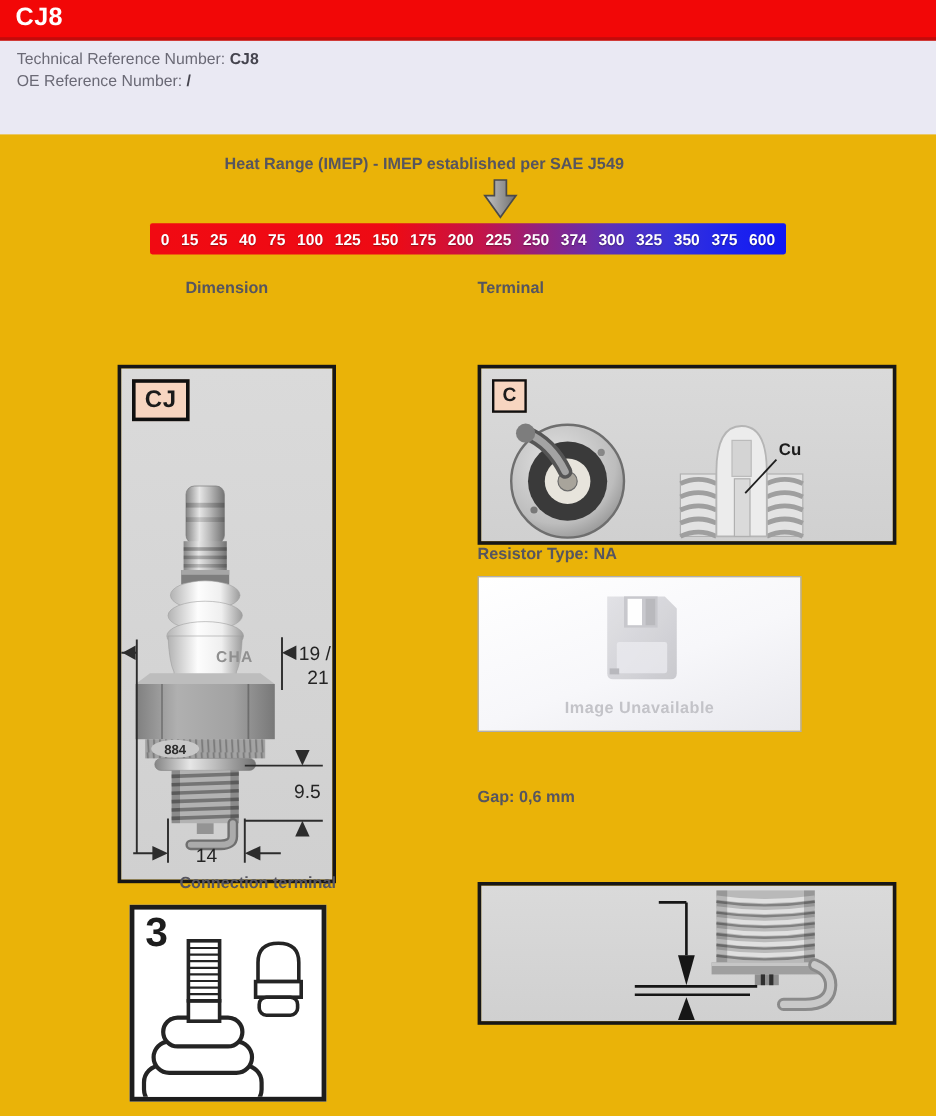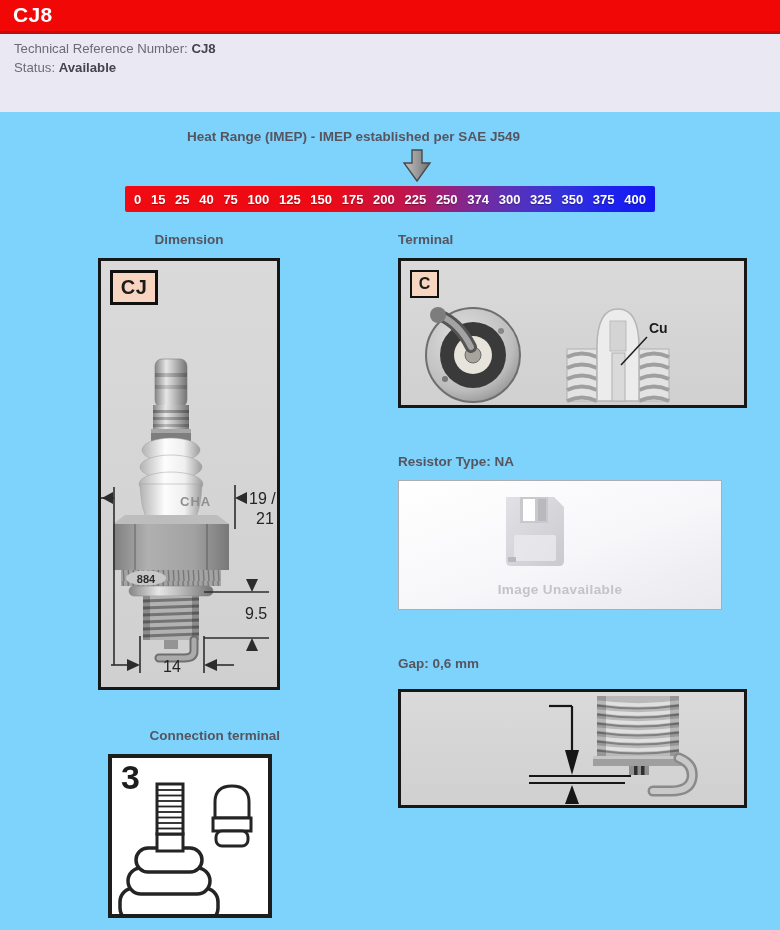--- a/index.html
+++ b/index.html
@@ -1,16 +1,16 @@
 <!DOCTYPE html>
 <html style="--header-red: #f20707; --info-bg: #eae9f3; --heat-left: #f10a12; --heat-right: #1318f2; --badge-bg: #f7d5c0; --photo-bg: #d6d6d6;"><head>
 <meta charset="utf-8">
 <style>
   html,body{margin:0;padding:0;background:#fff;}
-  #page{position:relative;width:780px;height:930px;background:#7dd3fc;overflow:hidden;
+  #page{position:relative;width:780px;height:930px;background:#eab308;overflow:hidden;
         font-family:"Liberation Sans",sans-serif;-webkit-font-smoothing:antialiased;}
 
   
   #header{position:absolute;left:0;top:0;width:780px;height:31px;
           background:var(--header-red,#f20707);border-bottom:3px solid #c20b0b;}
   #header .title{color:#fff;font-size:21px;font-weight:700;padding:3px 0 0 13px;letter-spacing:.3px;}
 
   
   #info{position:absolute;left:0;top:34px;width:780px;height:78px;background:var(--info-bg,#eae9f3);padding-left:24px;}
   .info-col{position:absolute;top:6px;font-size:13.2px;line-height:18.5px;color:#6b6a76;}
@@ -26,32 +26,32 @@
   #heat-bar{position:absolute;left:125px;top:186px;width:530px;height:26px;border-radius:2px;
             display:flex;align-items:center;justify-content:space-between;padding:0 9px;box-sizing:border-box;
             background:linear-gradient(90deg,var(--heat-left,#f10a12) 0%,#ee0a14 38%,#c41448 52%,
                        #8f2382 62%,#5e31b5 72%,#3732d9 82%,#1c22ee 92%,var(--heat-right,#1318f2) 100%);}
   #heat-bar span{color:#fff;font-size:13px;font-weight:700;text-shadow:0 1px 1px rgba(0,0,0,.35);}
 
   
   .sec-title{position:absolute;font-size:13.5px;font-weight:700;color:#56555f;}
 
   
-  .photo-box{position:absolute;background:linear-gradient(180deg,#dadada,#d0d0d0);border:3px solid #171717;box-sizing:border-box;}
+  .photo-box{position:absolute;background:linear-gradient(180deg,#dadada,#d0d0d0);border:3px solid #171717;box-sizing:border-box;margin-top:46px;}
   .badge{position:absolute;background:var(--badge-bg,#f7d5c0);border:3px solid #101010;
          color:#1b1b1b;font-weight:700;display:flex;align-items:center;justify-content:center;z-index:3;}
   #dim-badge{left:9px;top:9px;width:42px;height:29px;font-size:20px;letter-spacing:.5px;}
   #term-badge{left:9px;top:9px;width:25px;height:24px;font-size:16px;border-width:2.5px;}
 
   #dim-box{left:98px;top:258px;width:182px;height:432px;}
   #term-box{left:398px;top:258px;width:349px;height:150px;}
   #gap-box{left:398px;top:689px;width:349px;height:119px;}
 
   
-  #res-box{position:absolute;left:398px;top:480px;width:324px;height:130px;box-sizing:border-box;
+  #res-box{position:absolute;left:398px;top:480px;width:270px;height:130px;box-sizing:border-box;
            border:1px solid #aeaeb2;background:linear-gradient(160deg,#ffffff 0%,#f7f7fa 55%,#e9e9ee 100%);}
   #res-floppy{position:absolute;left:95px;top:10px;opacity:.85;}
   #res-text{position:absolute;left:0;bottom:12px;width:100%;text-align:center;
             color:#c3c3c8;font-size:13.5px;font-weight:700;letter-spacing:.4px;}
 
   
   #conn-box{position:absolute;left:108px;top:754px;width:164px;height:164px;box-sizing:border-box;
             border:4px solid #1d1d1d;background:#fff;}
   #conn-num{position:absolute;left:9px;top:0px;font-size:34px;font-weight:700;color:#1d1d1d;}
 
@@ -63,21 +63,21 @@
 
 <div id="page">
 
   <div id="header">
     <div class="title">CJ8</div>
   </div>
 
   <div id="info">
     <div class="info-col info-left">
       <div><span>Technical Reference Number: </span><b>CJ8</b></div>
-      <div><span>Status: </span><b>Available</b></div>
+      <div><span>OE Reference Number: </span><b>/</b></div>
     </div>
   </div>
 
   <div id="heat-title">Heat Range (IMEP) - IMEP established per SAE J549</div>
   <svg id="heat-arrow" width="30" height="34" viewBox="0 0 30 34">
     <defs>
         <linearGradient id="haG" x1="0" y1="0" x2="1" y2="0">
       <stop offset="0" stop-color="#c2c2c2"></stop>
           <stop offset=".5" stop-color="#9a9a9a"></stop>
           <stop offset="1" stop-color="#6f6f6f"></stop>
@@ -96,21 +96,21 @@
     <span>150</span>
     <span>175</span>
     <span>200</span>
     <span>225</span>
     <span>250</span>
     <span>374</span>
     <span>300</span>
     <span>325</span>
     <span>350</span>
     <span>375</span>
-    <span>400</span>
+    <span>600</span>
   </div>
 
   <div class="sec-title" style="left:98px;top:232px;width:182px;text-align:center;">Dimension</div>
   <div id="dim-box" class="photo-box">
     <div id="dim-badge" class="badge">CJ</div>
     <svg class="fillbox" width="176" height="426" viewBox="0 0 176 426">
       <defs>
         <linearGradient id="dMetal" x1="0" y1="0" x2="1" y2="0">
           <stop offset="0" stop-color="#858585"></stop>
             <stop offset=".35" stop-color="#e6e6e6"></stop>

